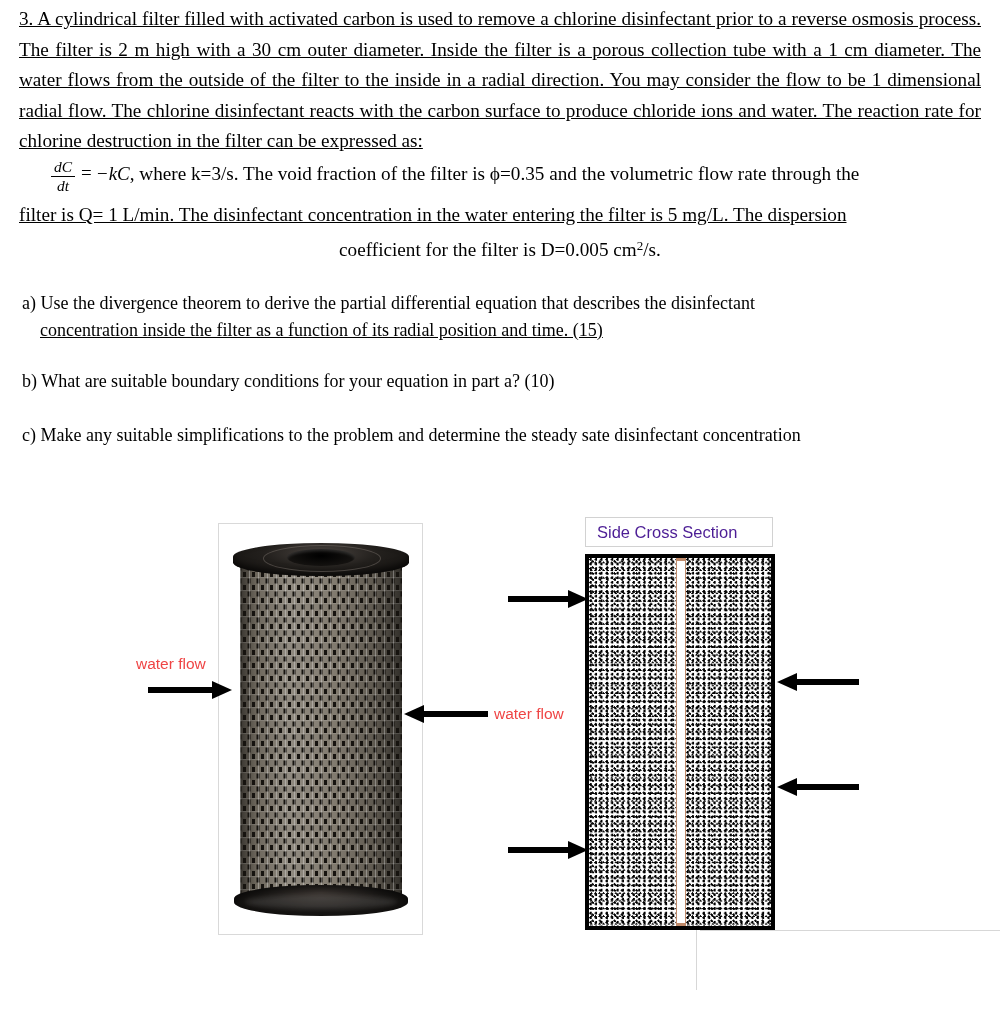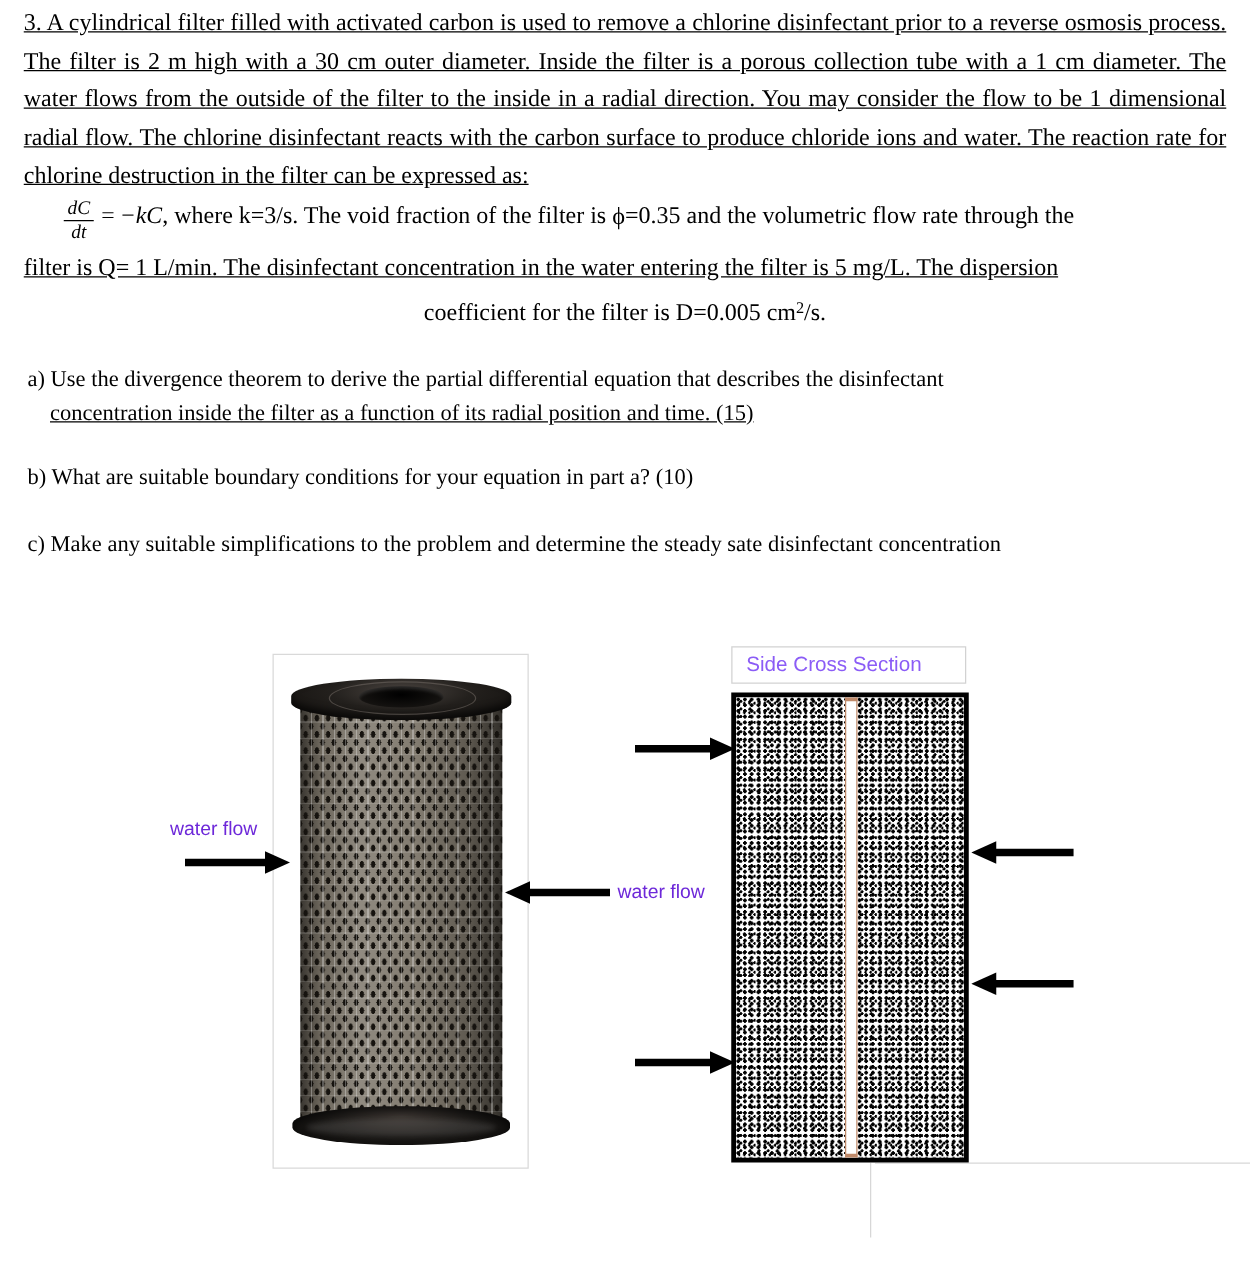--- a/index.html
+++ b/index.html
@@ -194,40 +194,40 @@
     border-radius: 50%;
     background: rgba(255,255,255,0.10);
     filter: blur(2px);
   }
 
   
   .flow-label {
     position: absolute;
     font-family: "Liberation Sans", sans-serif;
     font-size: 15.5px;
-    color: #6d28d9;
+    color: #ef4444;
     white-space: nowrap;
   }
 
   
   .arrow-svg { position: absolute; display: block; }
 
   
   #cross-section-caption {
     position: absolute;
     left: 585px;
     top: 517px;
     width: 188px;
     height: 30px;
     border: 1px solid #d2d2d2;
     box-sizing: border-box;
     background: #ffffff;
     font-family: "Liberation Sans", sans-serif;
     font-size: 16.5px;
-    color: #8b5cf6;
+    color: #4c1d95;
     display: flex;
     align-items: center;
     padding-left: 11px;
   }
   #cross-section-box {
     position: absolute;
     left: 585px;
     top: 554px;
     width: 190px;
     height: 376px;

